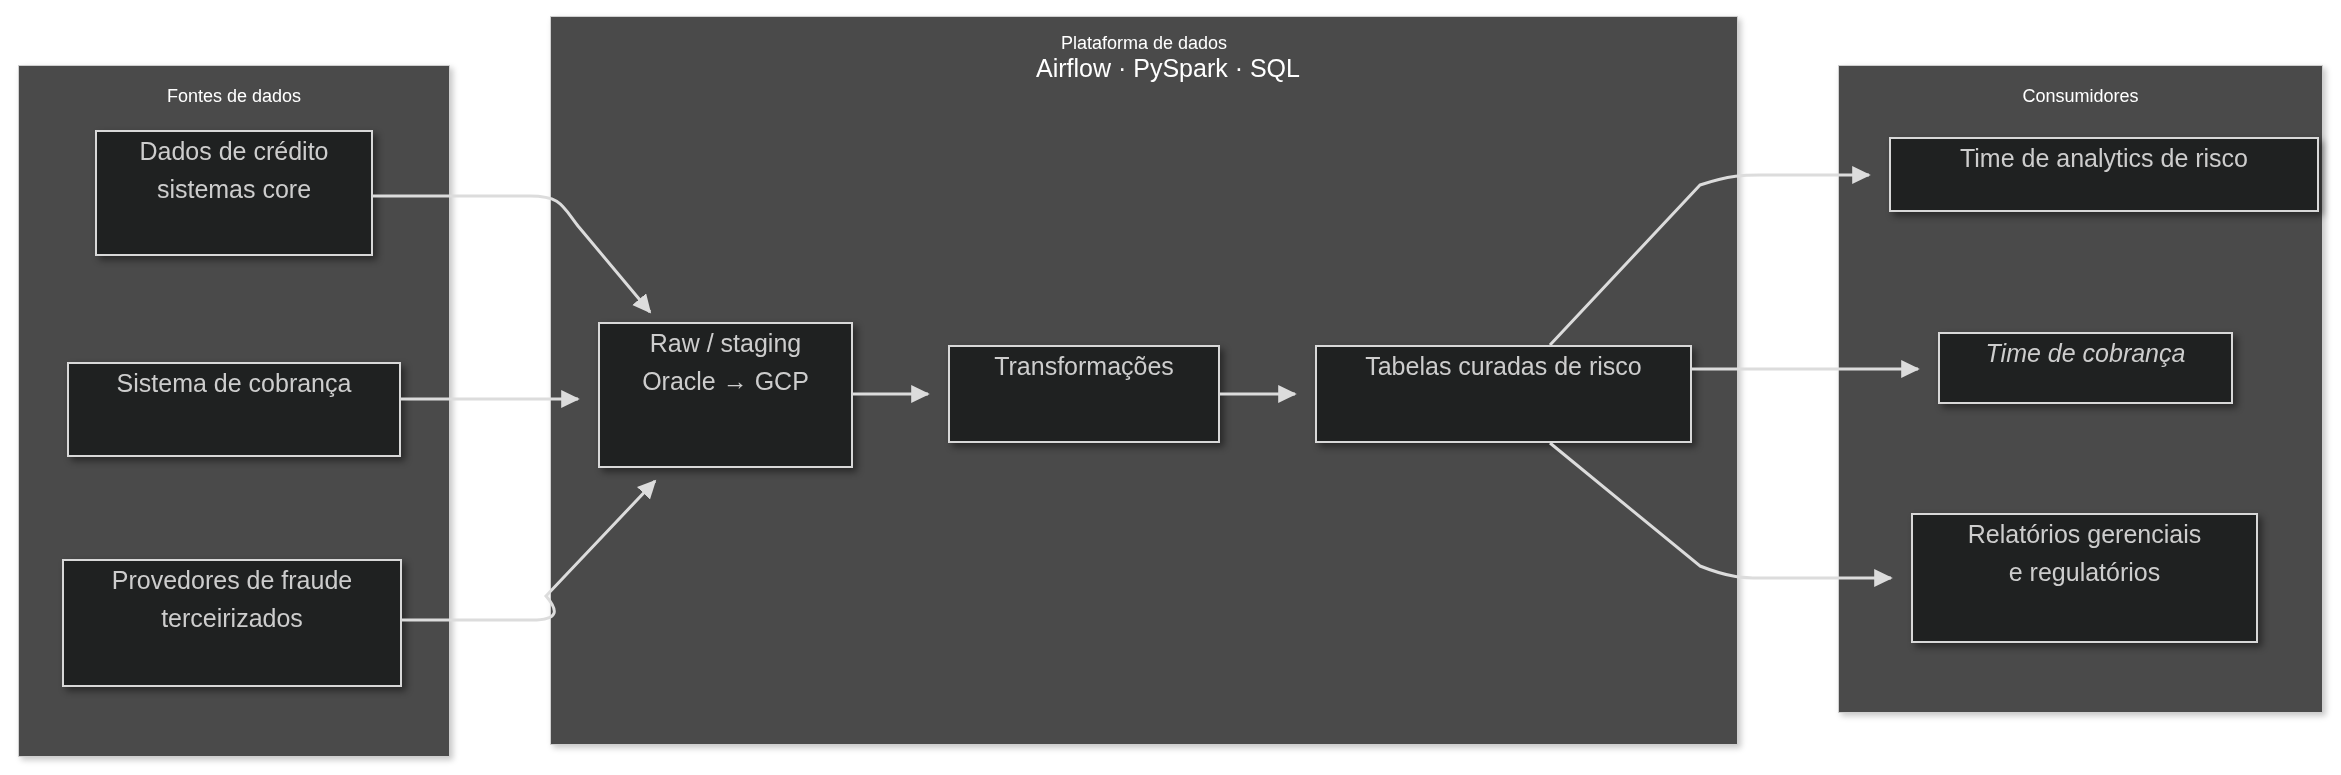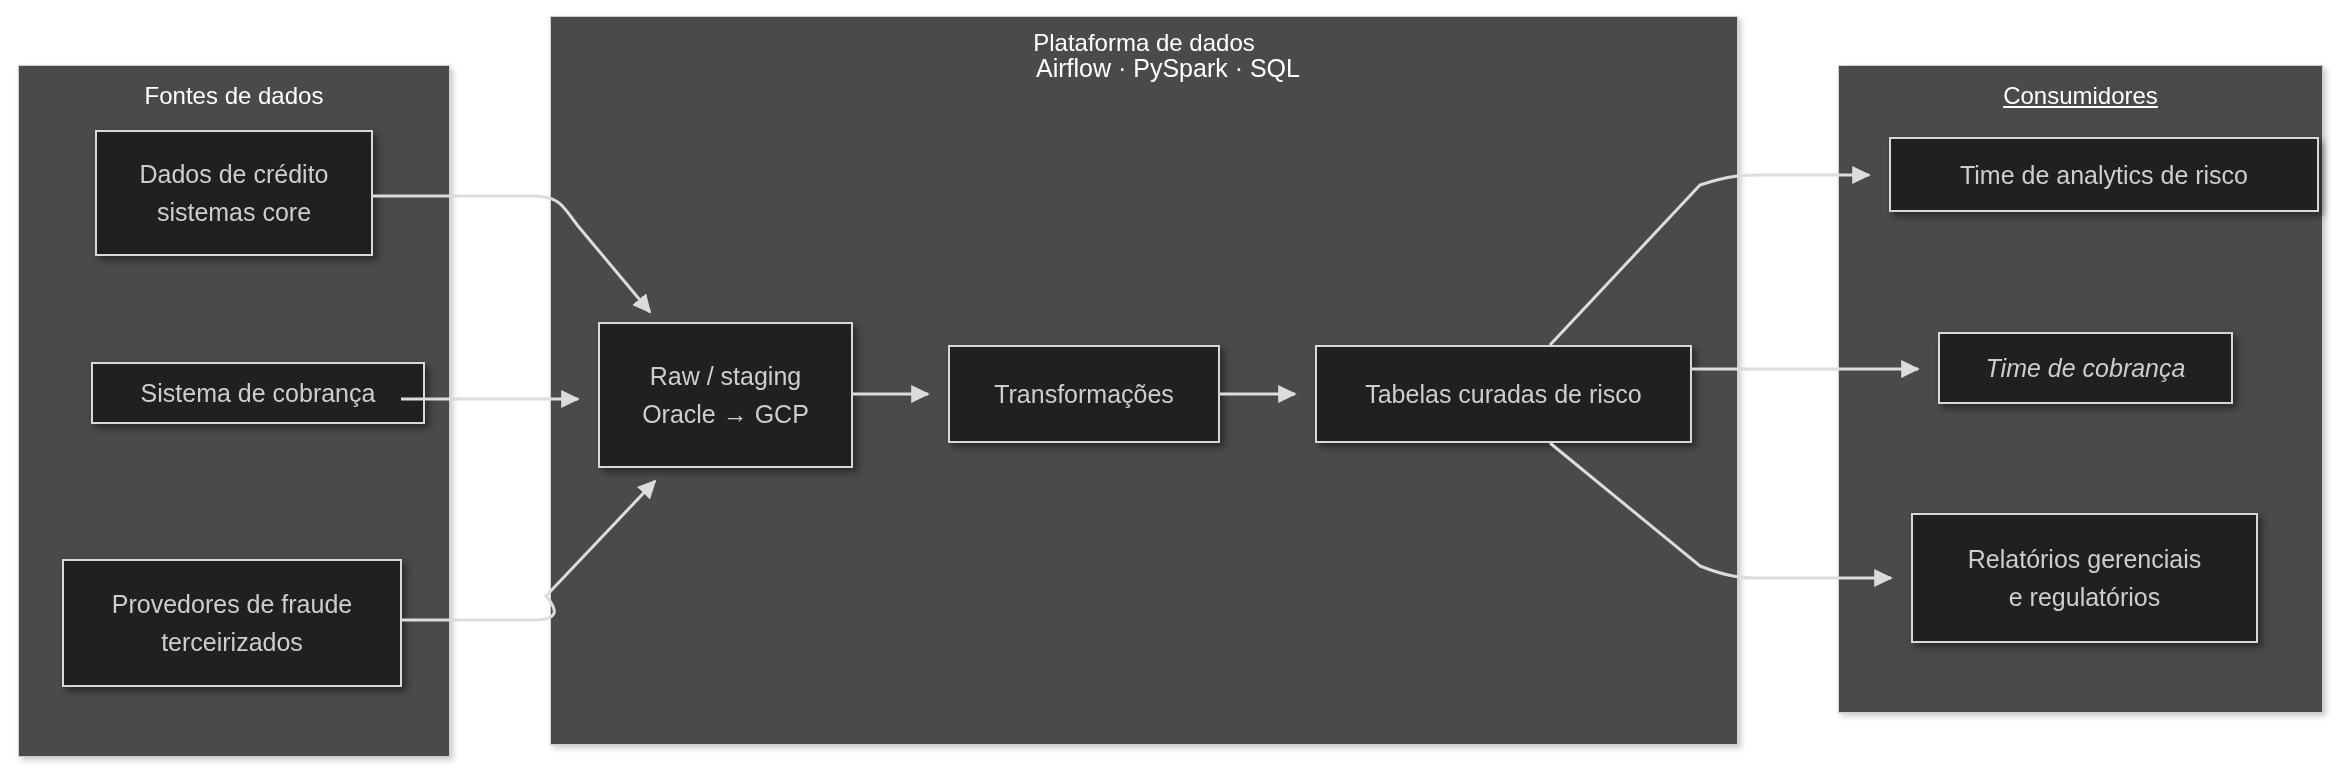--- a/index.html
+++ b/index.html
@@ -33,42 +33,41 @@
     box-shadow: 3px 3px 6px rgba(0,0,0,0.22);
     box-sizing: border-box;
     z-index: 1;
   }
   .panel-title {
     position: absolute;
     left: 0;
     right: 0;
     text-align: center;
     color: #ffffff;
-    font-size: 24px;
+    font-size: 18px;
     line-height: 30px;
     white-space: nowrap;
   }
   .panel-sub {
     position: absolute;
     left: 0;
     right: 0;
     text-align: center;
     color: #ffffff;
     font-size: 25px;
     line-height: 30px;
     white-space: nowrap;
   }
   .node {
     position: absolute;
     background: #1f2121;
     border: 2px solid #d8d8d8;
     box-shadow: 4px 4px 7px rgba(0,0,0,0.45);
     box-sizing: border-box;
     display: flex;
-    align-items: center;
     justify-content: center;
     z-index: 3;
   }
   .node-label {
     color: #cdcdcd;
     font-size: 25px;
     line-height: 38px;
     text-align: center;
     white-space: pre-line;
     padding: 0 12px;
@@ -81,21 +80,21 @@
 
   <div class="panel" style="left:18px; top:65px; width:432px; height:692px;">
     <div class="panel-title" style="top:15px;">Fontes de dados</div>
   </div>
 
   <div class="node" style="left:95px; top:130px; width:278px; height:126px;">
     <span class="node-label">Dados de crédito
 sistemas core</span>
   </div>
 
-  <div class="node" style="left:67px; top:362px; width:334px; height:62px;margin-left:24px;">
+  <div class="node" style="left:67px; top:362px; width:334px; height:95px;">
     <span class="node-label">Sistema de cobrança</span>
   </div>
 
   <div class="node" style="left:62px; top:559px; width:340px; height:128px;">
     <span class="node-label">Provedores de fraude
 terceirizados</span>
   </div>
 
   <div class="panel" style="left:550px; top:16px; width:1188px; height:729px;">
     <div class="panel-title" style="top:11px;">Plataforma de dados</div>
@@ -109,21 +108,21 @@
 
   <div class="node" style="left:1315px; top:345px; width:377px; height:98px;">
     <span class="node-label">Tabelas curadas de risco</span>
   </div>
 
   <div class="node" style="left:948px; top:345px; width:272px; height:98px;">
     <span class="node-label">Transformações</span>
   </div>
 
   <div class="panel" style="left:1838px; top:65px; width:485px; height:648px;">
-    <div class="panel-title" style="top:15px;text-decoration:underline;">Consumidores</div>
+    <div class="panel-title" style="top:15px;">Consumidores</div>
   </div>
 
   <div class="node" style="left:1889px; top:137px; width:430px; height:75px;">
     <span class="node-label">Time de analytics de risco</span>
   </div>
 
   <div class="node" style="left:1938px; top:332px; width:295px; height:72px;font-style:italic;">
     <span class="node-label">Time de cobrança</span>
   </div>
 

